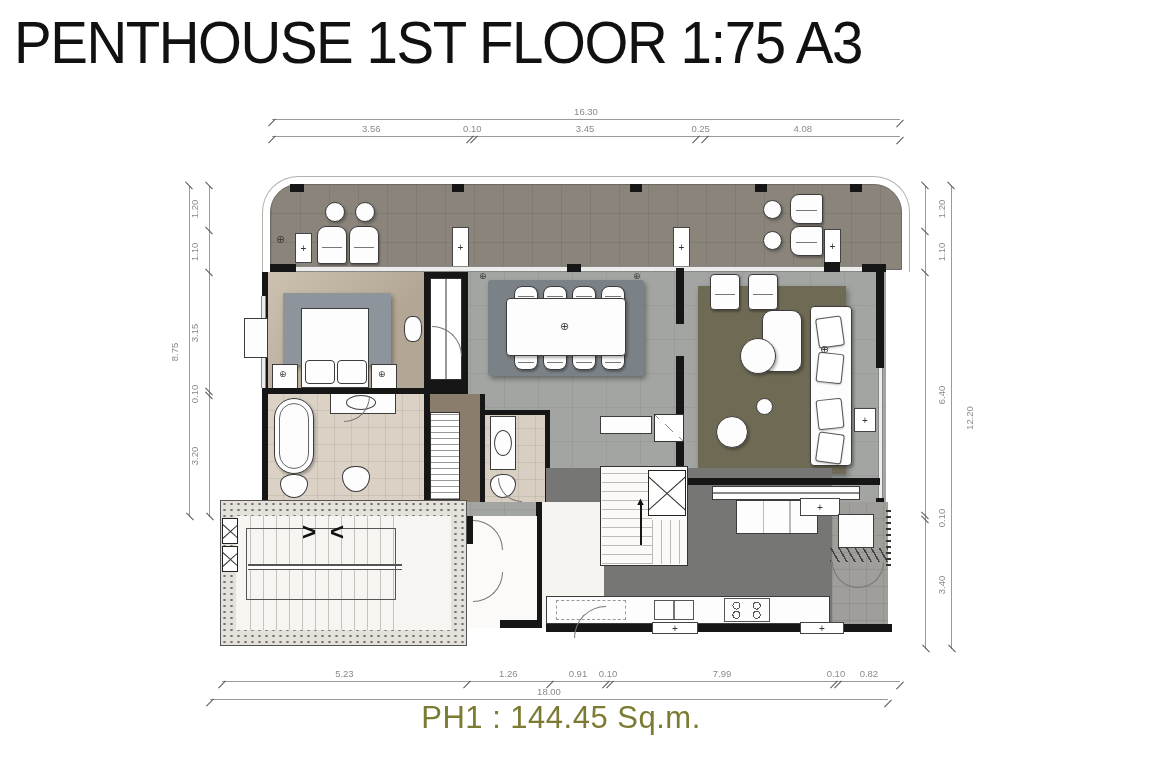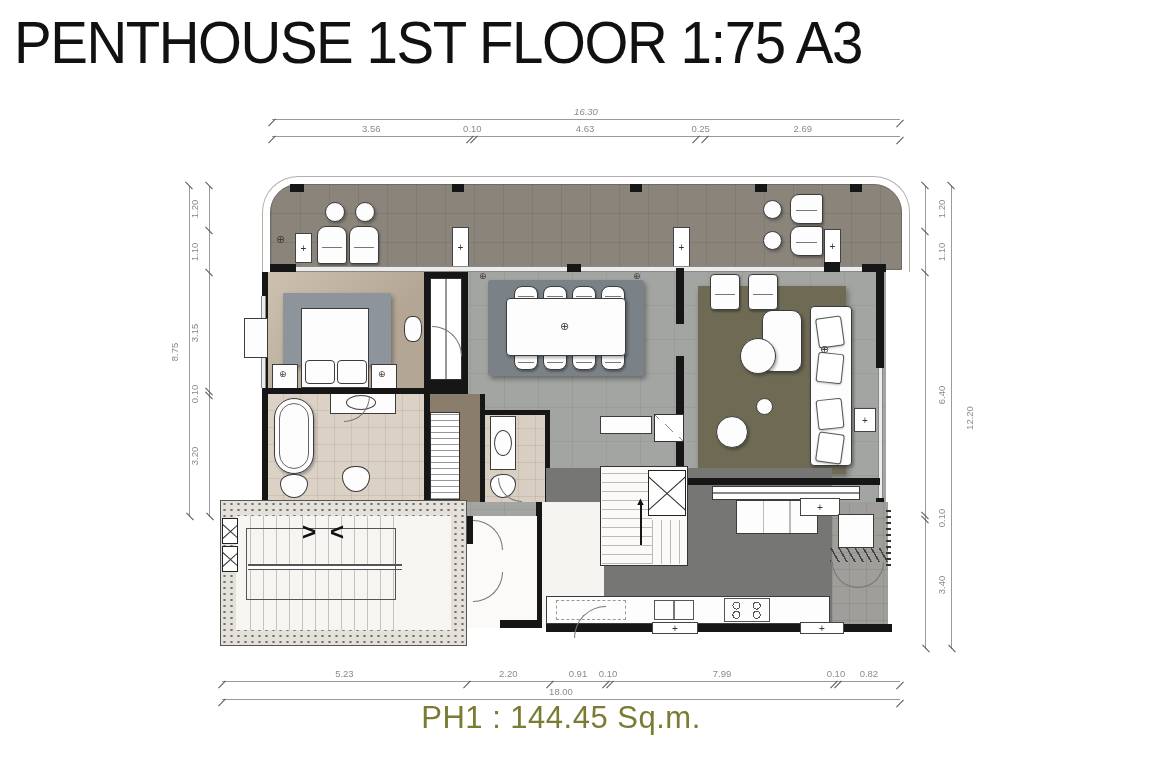--- a/index.html
+++ b/index.html
@@ -66,68 +66,68 @@
          background-image:repeating-linear-gradient(0deg,#999 0 1px,transparent 1px 6px);}
   .chev{font-size:24px;font-weight:bold;color:#111;line-height:1;}
   .arrowhead{font-size:11px;color:#111;line-height:1;}
 </style>
 </head>
 <body>
 
 <div class="a" id="title">PENTHOUSE 1ST FLOOR 1:75 A3</div>
 
 <div class="dim-h" style="left:272px;top:106px;width:628px;">
-    <div class="seg" style="flex-grow: 16.3; font-style: italic;">
+    <div class="seg" style="flex-grow: 16.3;">
       <span class="dlbl">16.30</span>
     </div>
     <i class="tick-end"></i>
   </div>
 <div class="dim-h" style="left:272px;top:123px;width:628px;">
     <div class="seg" style="flex-grow: 5.15;">
       <span class="dlbl">3.56</span>
     </div>
     <div class="seg" style="flex-grow: 0.1;">
       <span class="dlbl">0.10</span>
     </div>
     <div class="seg" style="flex-grow: 5.75;">
-      <span class="dlbl">4.63</span>
+      <span class="dlbl">3.45</span>
     </div>
     <div class="seg" style="flex-grow: 0.25;">
       <span class="dlbl">0.25</span>
     </div>
     <div class="seg" style="flex-grow: 5.05;">
-      <span class="dlbl">2.69</span>
+      <span class="dlbl">4.08</span>
     </div>
     <i class="tick-end"></i>
   </div>
 <div class="dim-h" style="left:222px;top:668px;width:678px;">
     <div class="seg" style="flex-grow: 6.5;">
       <span class="dlbl">5.23</span>
     </div>
     <div class="seg" style="flex-grow: 2.2;">
-      <span class="dlbl">2.20</span>
+      <span class="dlbl">1.26</span>
     </div>
     <div class="seg" style="flex-grow: 1.5;">
       <span class="dlbl">0.91</span>
     </div>
     <div class="seg" style="flex-grow: 0.1;">
       <span class="dlbl">0.10</span>
     </div>
     <div class="seg" style="flex-grow: 5.95;">
       <span class="dlbl">7.99</span>
     </div>
     <div class="seg" style="flex-grow: 0.1;">
       <span class="dlbl">0.10</span>
     </div>
     <div class="seg" style="flex-grow: 1.65;">
       <span class="dlbl">0.82</span>
     </div>
     <i class="tick-end"></i>
   </div>
-<div class="dim-h" style="left:222px;top:686px;width:678px;">
+<div class="dim-h" style="left:210px;top:686px;width:678px;">
     <div class="seg" style="flex-grow: 18;">
       <span class="dlbl">18.00</span>
     </div>
     <i class="tick-end"></i>
   </div>
 <div class="dim-v" style="left:176px;top:186px;height:331px;">
     <div class="seg" style="flex-grow: 8.75;">
       <span class="dlbl">8.75</span>
     </div>
     <i class="tick-end"></i>

